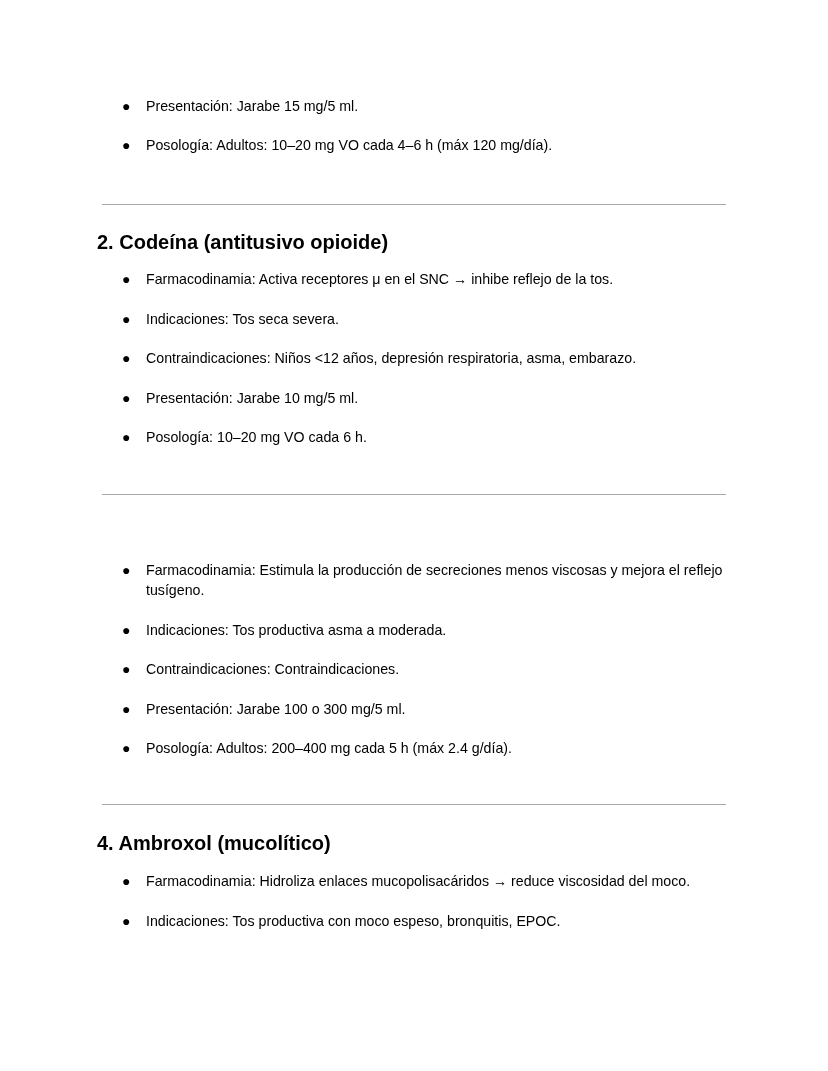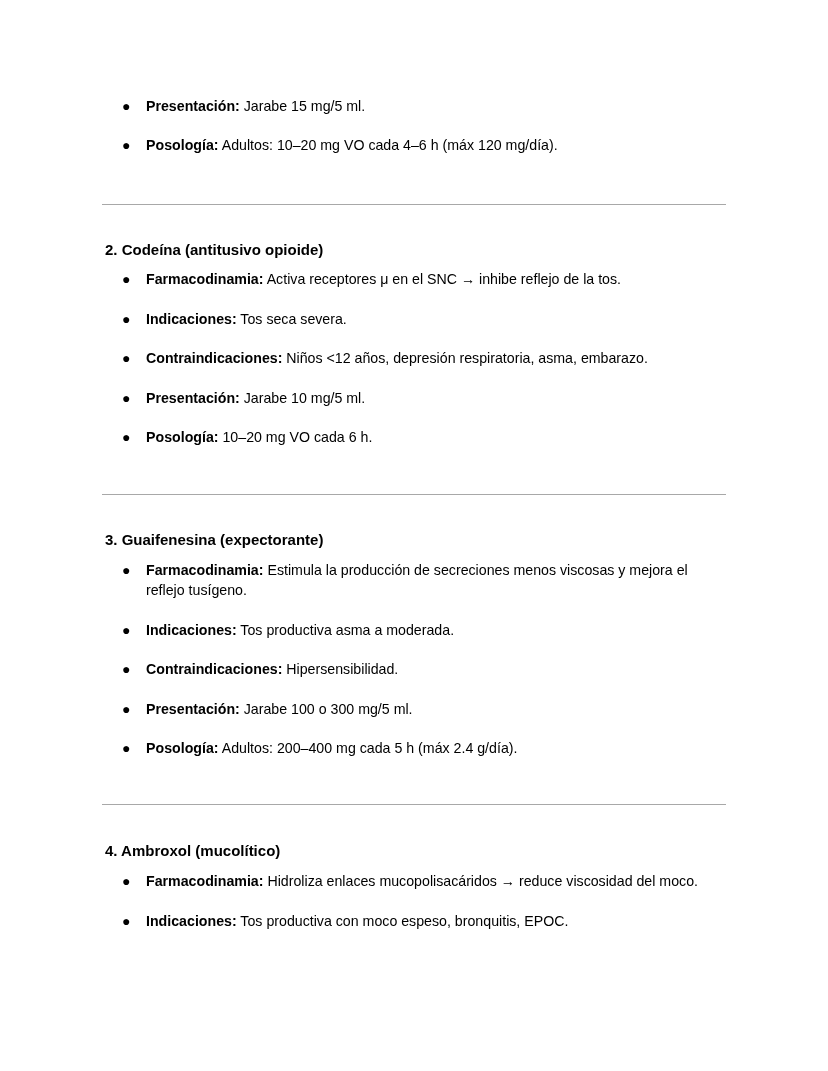--- a/index.html
+++ b/index.html
@@ -9,28 +9,28 @@
     }
     .page { position: absolute; left: 0; top: 0; width: 828px; height: 1071px; }
     ul.items { list-style: none; margin: 0; padding: 0; position: absolute; left: 0; }
     li.item {
       position: relative; padding-left: 146px; width: 580px;
       font-size: 14.2px; line-height: 20px;
     }
     li.item .bullet {
       position: absolute; left: 122px; top: 0; font-size: 14px;
     }
-    li.item .lbl { font-weight: bold; }
+    li.item .lbl { font-weight: normal; }
     .divider {
       position: absolute; left: 102px; width: 624px; height: 0;
       border-top: 1.5px solid #a8a8a8;
     }
     h2.sec {
-      position: absolute; left: 97px; margin: 8px;
-      font-size: 15px; font-weight: bold; line-height: 22px;
+      position: absolute; left: 97px; margin: 0;
+      font-size: 20px; font-weight: bold; line-height: 22px;
     }
   </style>
 </head>
 <body>
 
 <div class="page">
 
   <ul class="items" style="top:96px;">
     <li class="item" style="margin-bottom:19px;">
       <span class="bullet">●</span>
@@ -63,33 +63,32 @@
       <span class="lbl">Presentación:</span><span> Jarabe 10 mg/5 ml.</span>
     </li>
     <li class="item">
       <span class="bullet">●</span>
       <span class="lbl">Posología:</span><span> 10–20 mg VO cada 6 h.</span>
     </li>
   </ul>
 
   <div class="divider" style="top:494px;"></div>
 
-  <h2 class="sec" style="top:521px;">3. Guaifenesina (expectorante)</h2>
   <ul class="items" style="top:560px;">
     <li class="item" style="margin-bottom:19.5px;">
       <span class="bullet">●</span>
       <span class="lbl">Farmacodinamia:</span><span> Estimula la producción de secreciones menos viscosas y mejora el reflejo tusígeno.</span>
     </li>
     <li class="item" style="margin-bottom:19.5px;">
       <span class="bullet">●</span>
       <span class="lbl">Indicaciones:</span><span> Tos productiva asma a moderada.</span>
     </li>
     <li class="item" style="margin-bottom:19.5px;">
       <span class="bullet">●</span>
-      <span class="lbl">Contraindicaciones:</span><span> Hipersensibilidad.</span>
+      <span class="lbl">Contraindicaciones:</span><span> Contraindicaciones.</span>
     </li>
     <li class="item" style="margin-bottom:19.5px;">
       <span class="bullet">●</span>
       <span class="lbl">Presentación:</span><span> Jarabe 100 o 300 mg/5 ml.</span>
     </li>
     <li class="item">
       <span class="bullet">●</span>
       <span class="lbl">Posología:</span><span> Adultos: 200–400 mg cada 5 h (máx 2.4 g/día).</span>
     </li>
   </ul>

